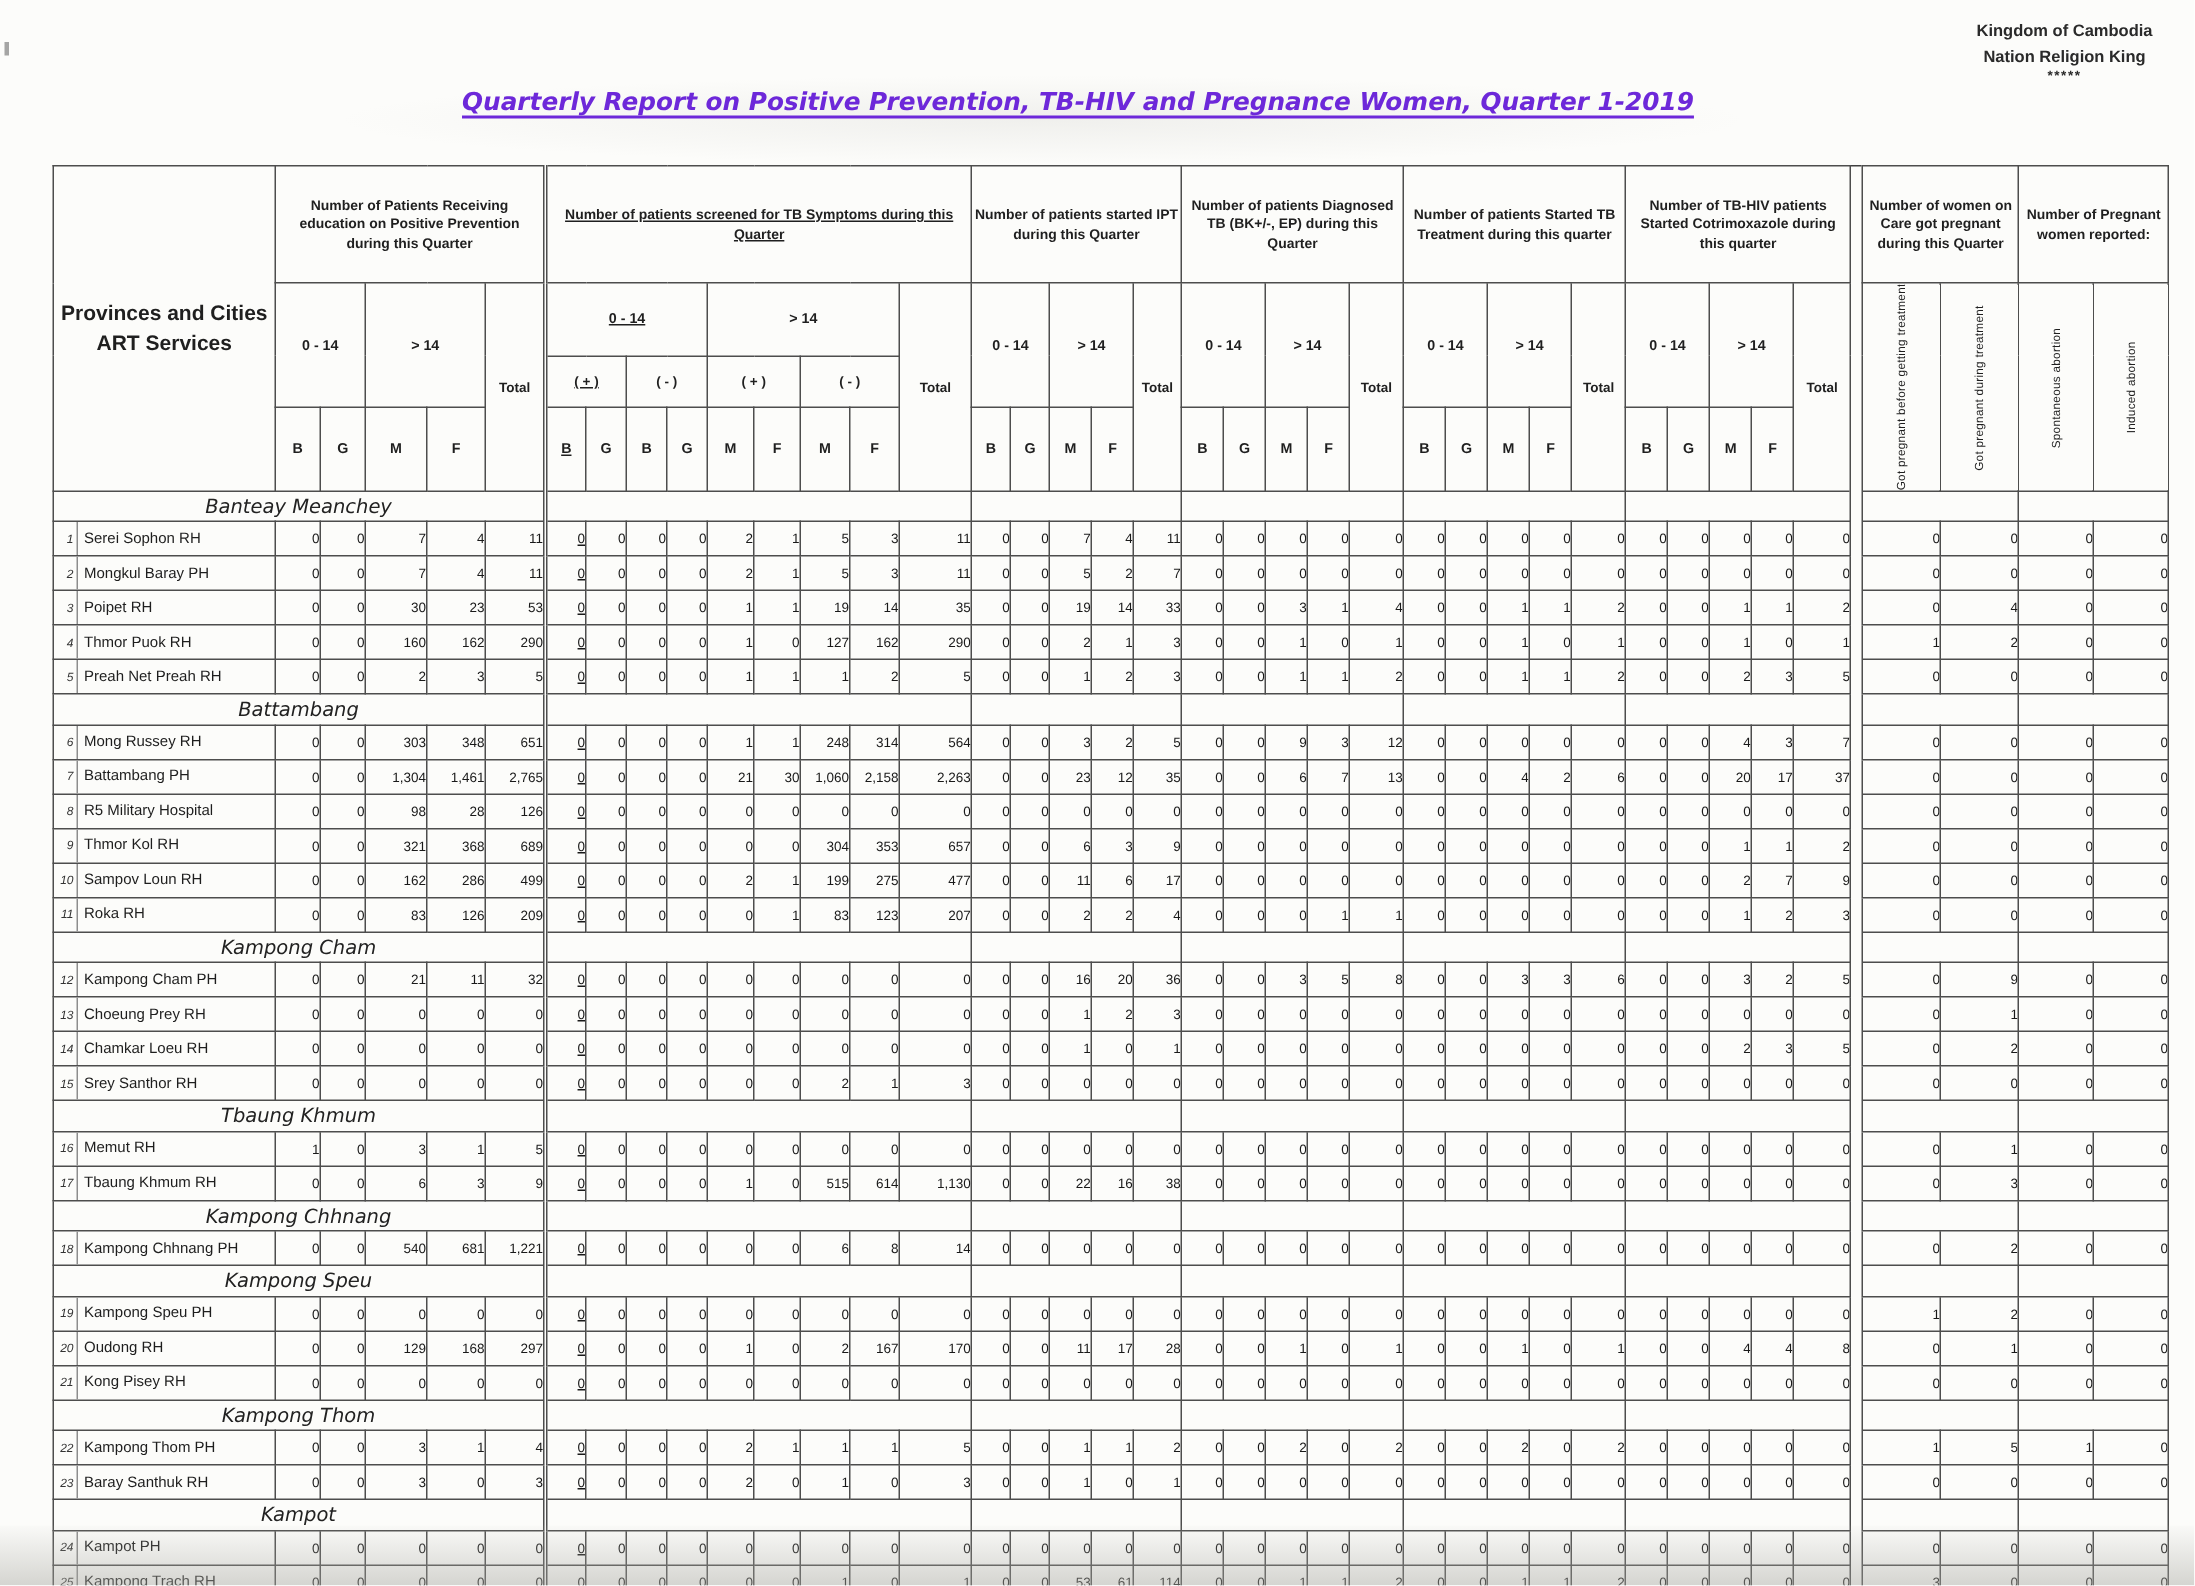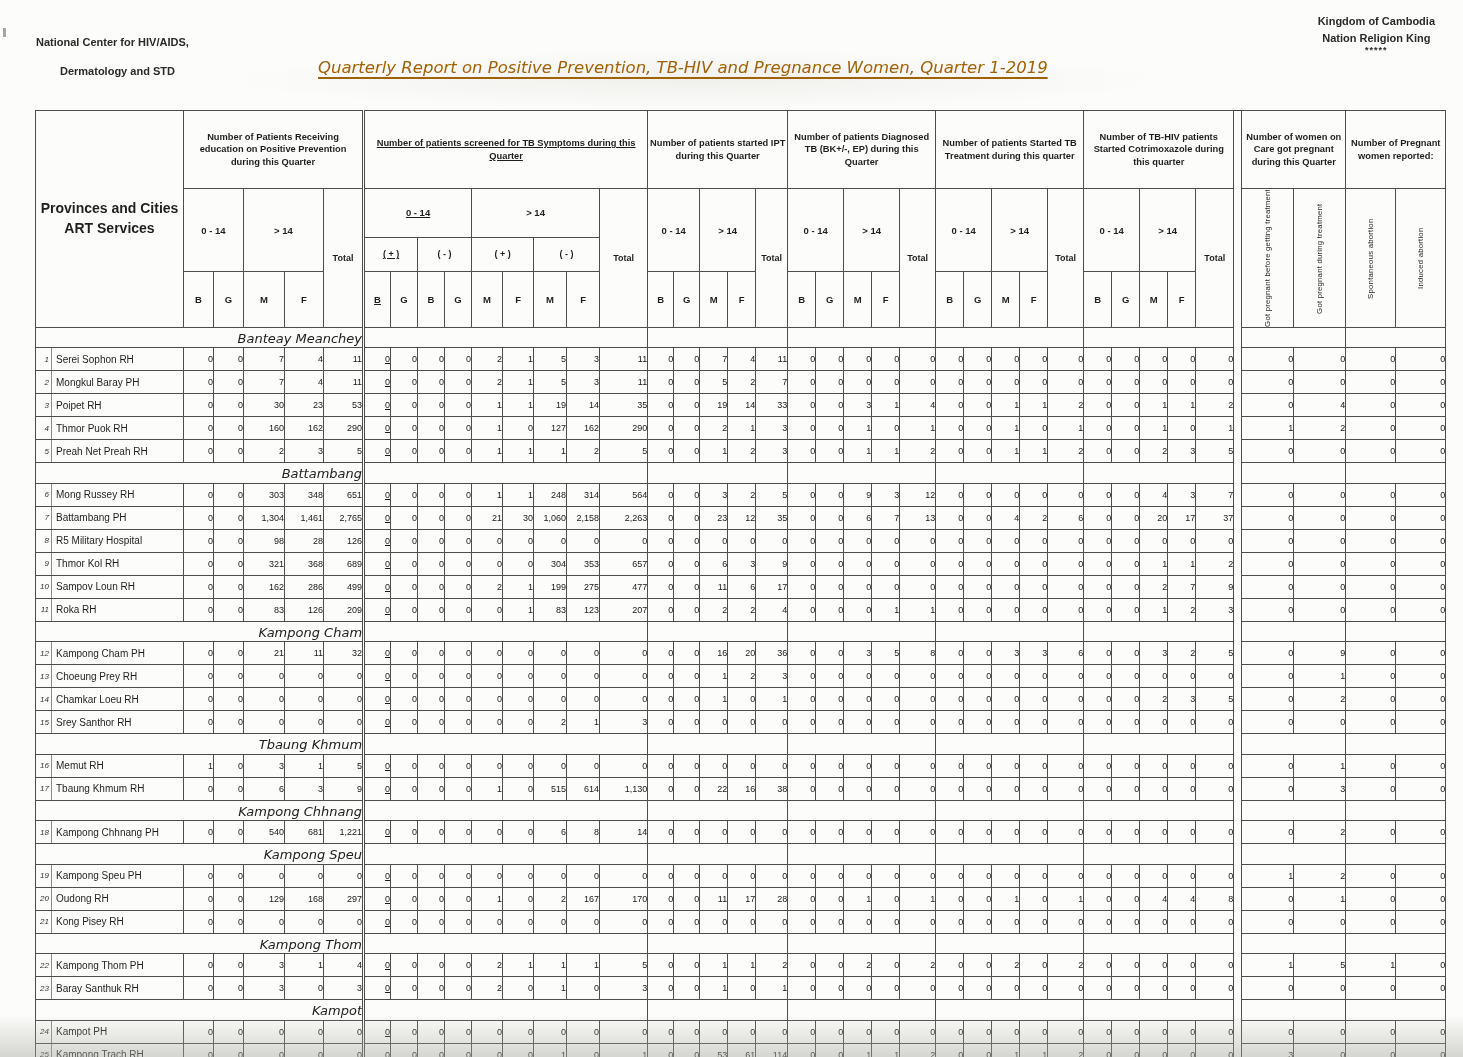--- a/index.html
+++ b/index.html
@@ -8,22 +8,22 @@
   .scan-smudge{position:absolute;top:50px;left:220px;width:950px;height:60px;
         background:radial-gradient(ellipse at center,rgba(175,175,168,0.16),transparent 70%);pointer-events:none;}
   .scan-bottom{position:absolute;left:0;right:0;bottom:0;height:40px;
         background:linear-gradient(180deg,rgba(205,205,198,0.05),rgba(165,165,158,0.45));pointer-events:none;}
   .edge-mark{position:absolute;left:3px;top:28px;width:3px;height:9px;background:#6a6a6a;opacity:.6;}
 
   .org{position:absolute;left:36px;top:36px;font-size:11px;font-weight:bold;color:#2a2a2a;}
   .org .l2{margin-left:24px;margin-top:17px;}
   .kingdom{position:absolute;right:28px;top:13px;text-align:center;font-weight:bold;color:#2a2a2a;font-size:11px;line-height:1.5;}
   .kingdom .stars{font-size:9px;letter-spacing:1px;line-height:1;}
-  .title{position:absolute;left:318px;top:58px;font-size:16.5px;font-weight:normal;font-style:italic;
-        font-family:"DejaVu Sans",sans-serif;white-space:nowrap;color:#a16207;
+  .title{position:absolute;left:308px;top:58px;font-size:16.5px;font-weight:bold;font-style:italic;
+        font-family:"DejaVu Sans",sans-serif;white-space:nowrap;color:#6d28d9;
         text-decoration:underline;text-underline-offset:4px;text-decoration-thickness:1.5px;}
 
   table.rpt{position:absolute;left:35px;top:110px;width:1410px;border-collapse:collapse;table-layout:fixed;}
   table.rpt th,table.rpt td{border:1px solid #4d4d4d;padding:0;overflow:hidden;}
   table.rpt{border:1.5px solid #3f3f3f;}
 
   
   .sec{border-left:3px double #4d4d4d !important;text-decoration:underline;}
   .grp{border-left:1.5px solid #4d4d4d !important;}
   .gap{border-top:none !important;border-bottom:none !important;background:#fcfcfa;}
@@ -38,44 +38,40 @@
   th.group{font-size:9.3px;line-height:1.35;padding:3px 5px;}
   .h2 th{font-size:9.5px;}
   .h3 th{font-size:9px;}
   .h4 th{font-size:9.5px;}
   th.totalh{font-size:9px;}
   th.vert{writing-mode:vertical-rl;transform:rotate(180deg);font-weight:normal;font-size:7.8px;
           line-height:1.25;padding:4px 0;letter-spacing:0.2px;}
 
   
   tr.prov td{height:19.5px;}
-  td.prov-name{position:relative;text-align:right;vertical-align:middle;padding-left:6px;}
+  td.prov-name{position:relative;text-align:center;vertical-align:middle;padding-left:6px;}
   .prov-label{font-family:"DejaVu Sans",sans-serif;font-style:italic;font-size:13px;font-weight:500;color:#222;}
   tr.frow td{height:22px;}
   td.fac{text-align:left;vertical-align:middle;}
   td.fac .in{display:flex;align-items:stretch;height:100%;}
   .fnum{flex:0 0 13px;display:flex;align-items:center;justify-content:flex-end;padding-right:2px;
         border-right:1px solid #8d8d8d;font-size:8px;font-style:italic;color:#333;}
   .fname{display:flex;align-items:center;padding-left:4px;font-size:10px;color:#1e1e1e;}
   td.num{font-size:9px;text-align:right;padding-right:6px;vertical-align:middle;color:#191919;}
   td.tot{padding-right:3px;font-size:9px;}
   td.preg{padding-right:13px;}
   td.band{background:#fcfcfa;}
 </style>
 </head>
 <body>
 
 <div class="page">
   <div class="edge-mark"></div>
   <div class="scan-smudge"></div>
 
-  <div class="org">
-    <div class="l1">National Center for HIV/AIDS,</div>
-    <div class="l2">Dermatology and STD</div>
-  </div>
 
   <div class="title">Quarterly Report on Positive Prevention, TB-HIV and Pregnance Women, Quarter 1-2019</div>
 
   <div class="kingdom">
     <div>Kingdom of Cambodia</div>
     <div>Nation Religion King</div>
     <div class="stars">*****</div>
   </div>
 
   <table class="rpt">

